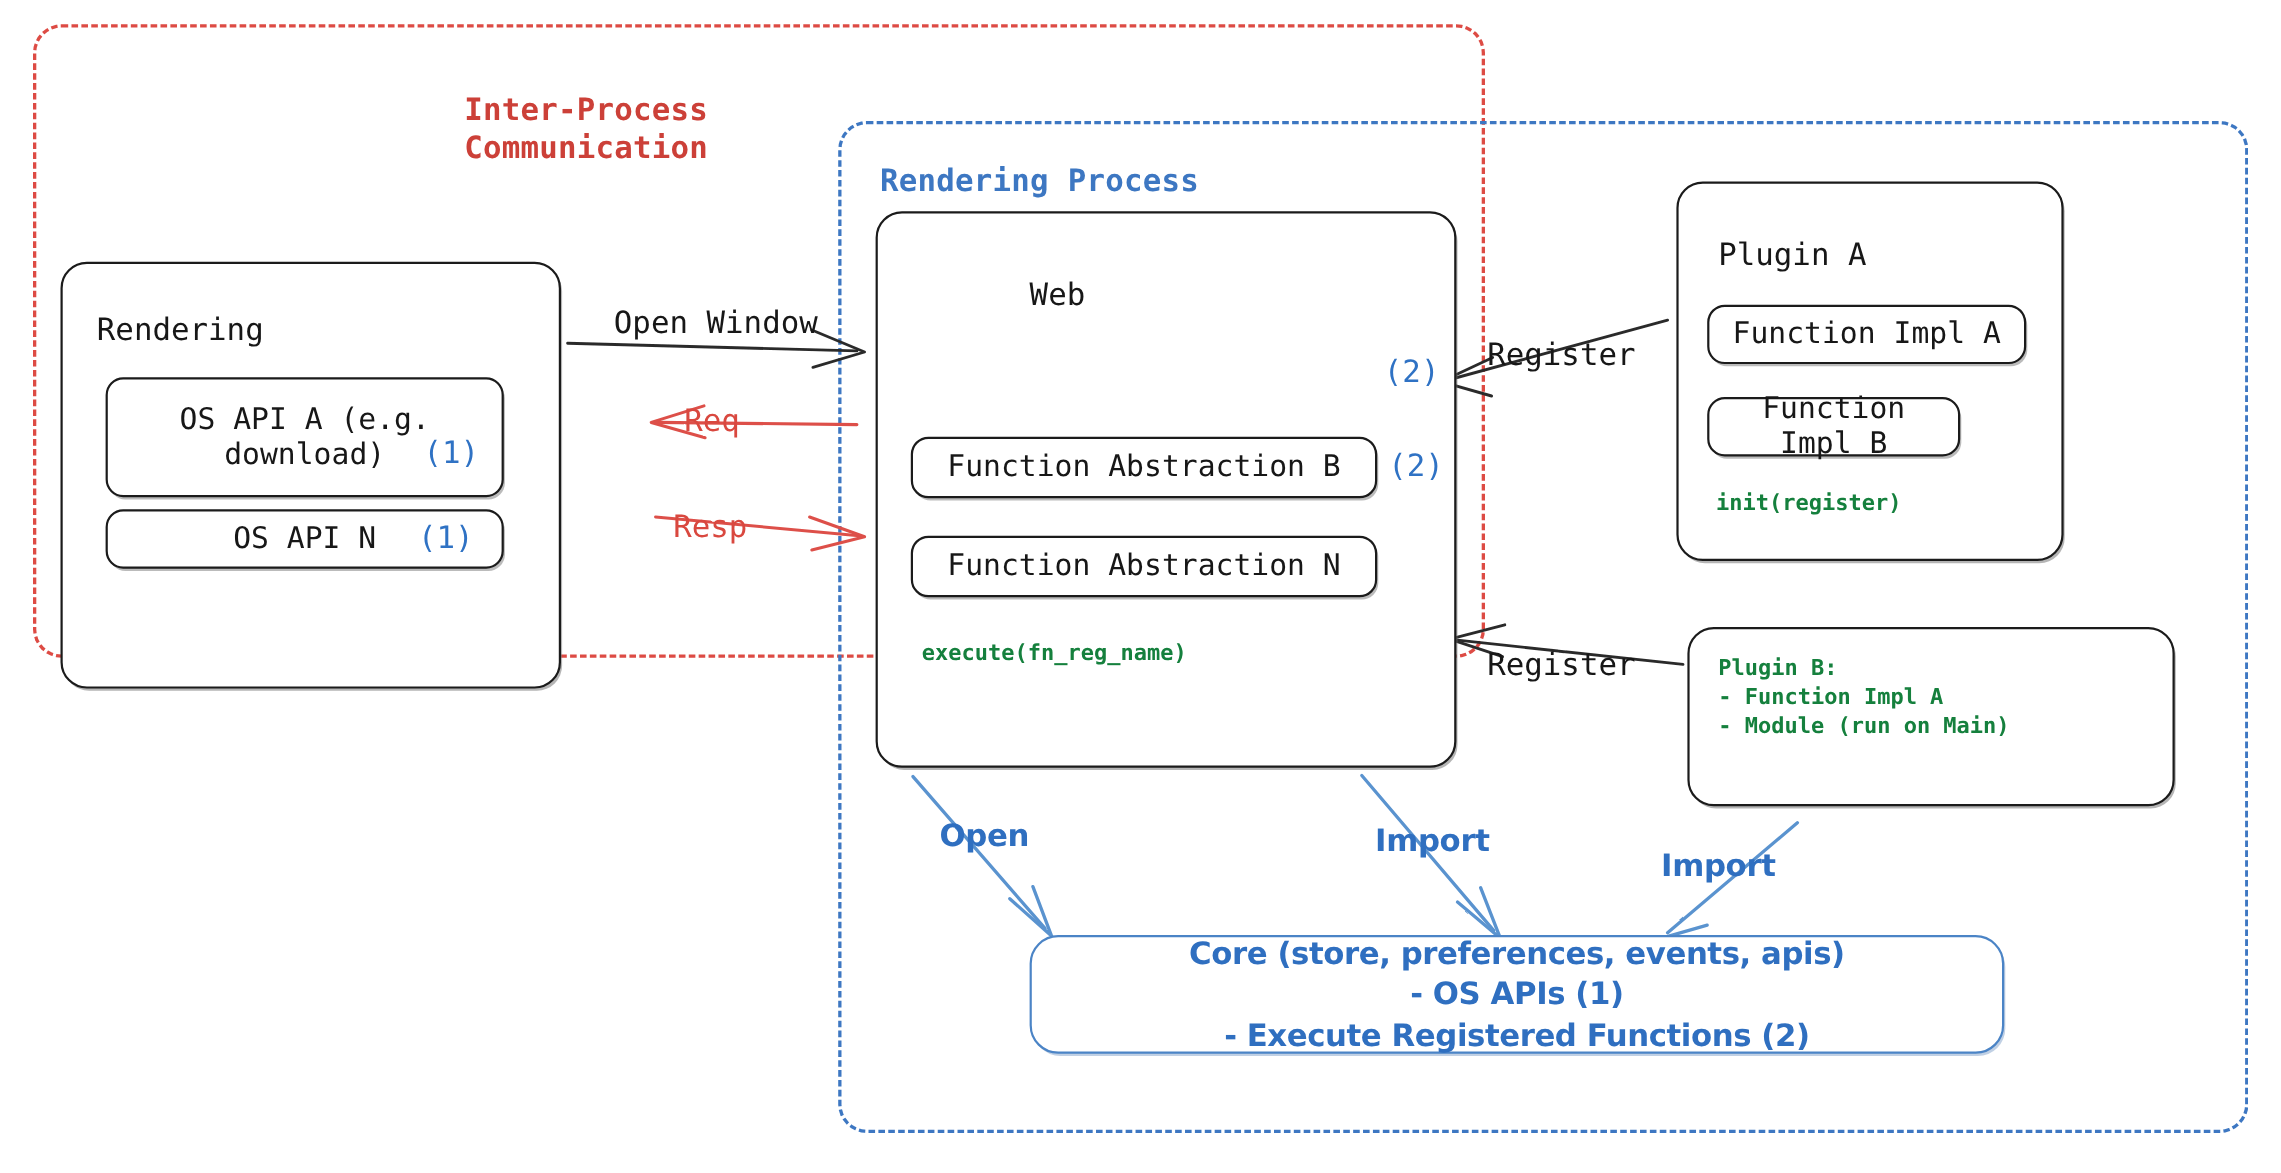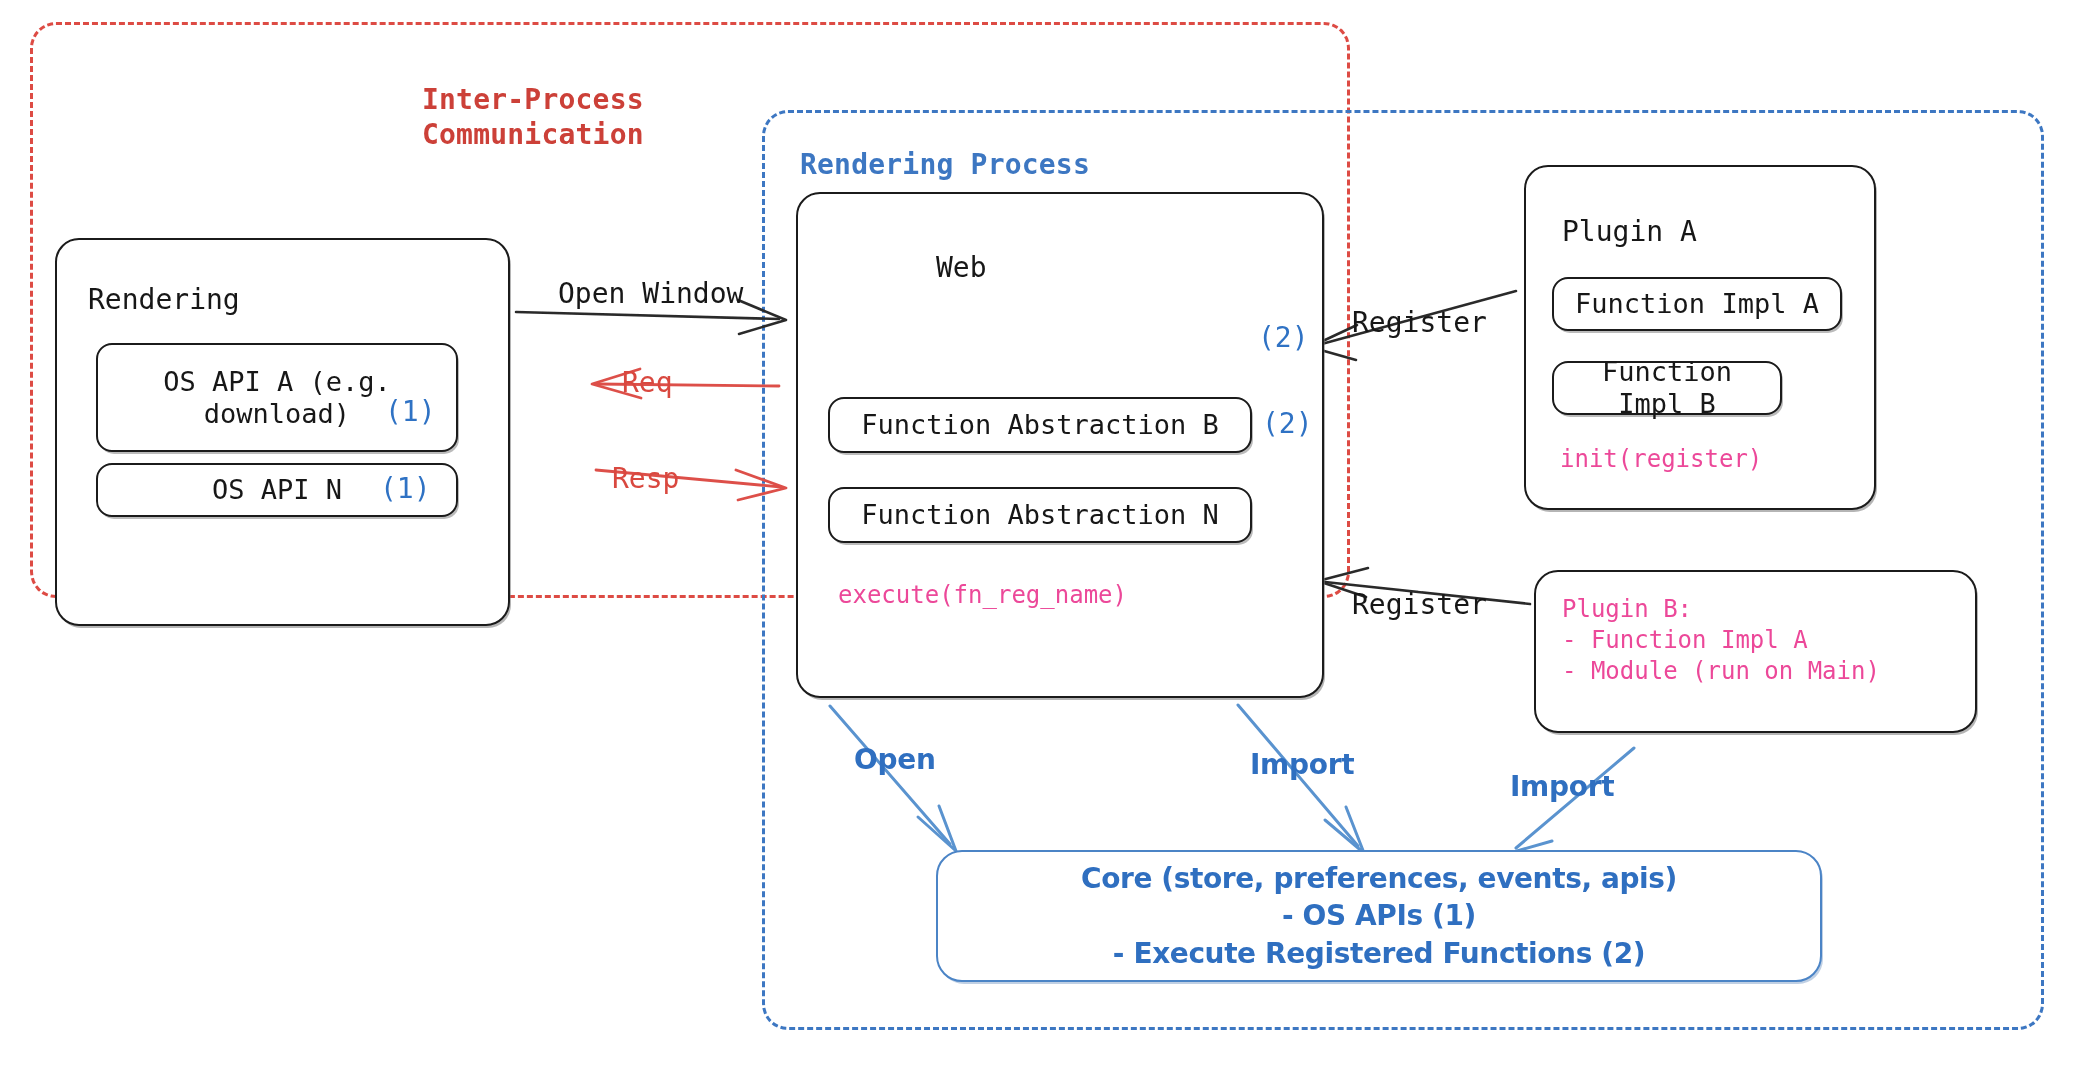--- a/index.html
+++ b/index.html
@@ -85,31 +85,32 @@
     padding: 0 10px;
   }
   .marker {
     position: absolute;
     font-size: 28px;
     color: #2f72c4;
     white-space: nowrap;
   }
   .plain-text {
     position: absolute;
-    font-size: 24px;
-    color: #ec4899;
+    font-size: 20px;
+    color: #15803d;
     white-space: pre-line;
     line-height: 1.3;
+    font-weight: bold;
   }
 
   
   #core-node {
     position: absolute;
     left: 936px; top: 850px;
-    width: 886px; height: 132px;
+    width: 886px; height: 108px;
     box-sizing: border-box;
     border: 2.6px solid #4b84c6;
     border-radius: 26px;
     background: #ffffff;
     box-shadow: 2px 3px 0 -1px rgba(140,170,205,0.55);
     display: flex;
     flex-direction: column;
     align-items: center;
     justify-content: center;
   }

